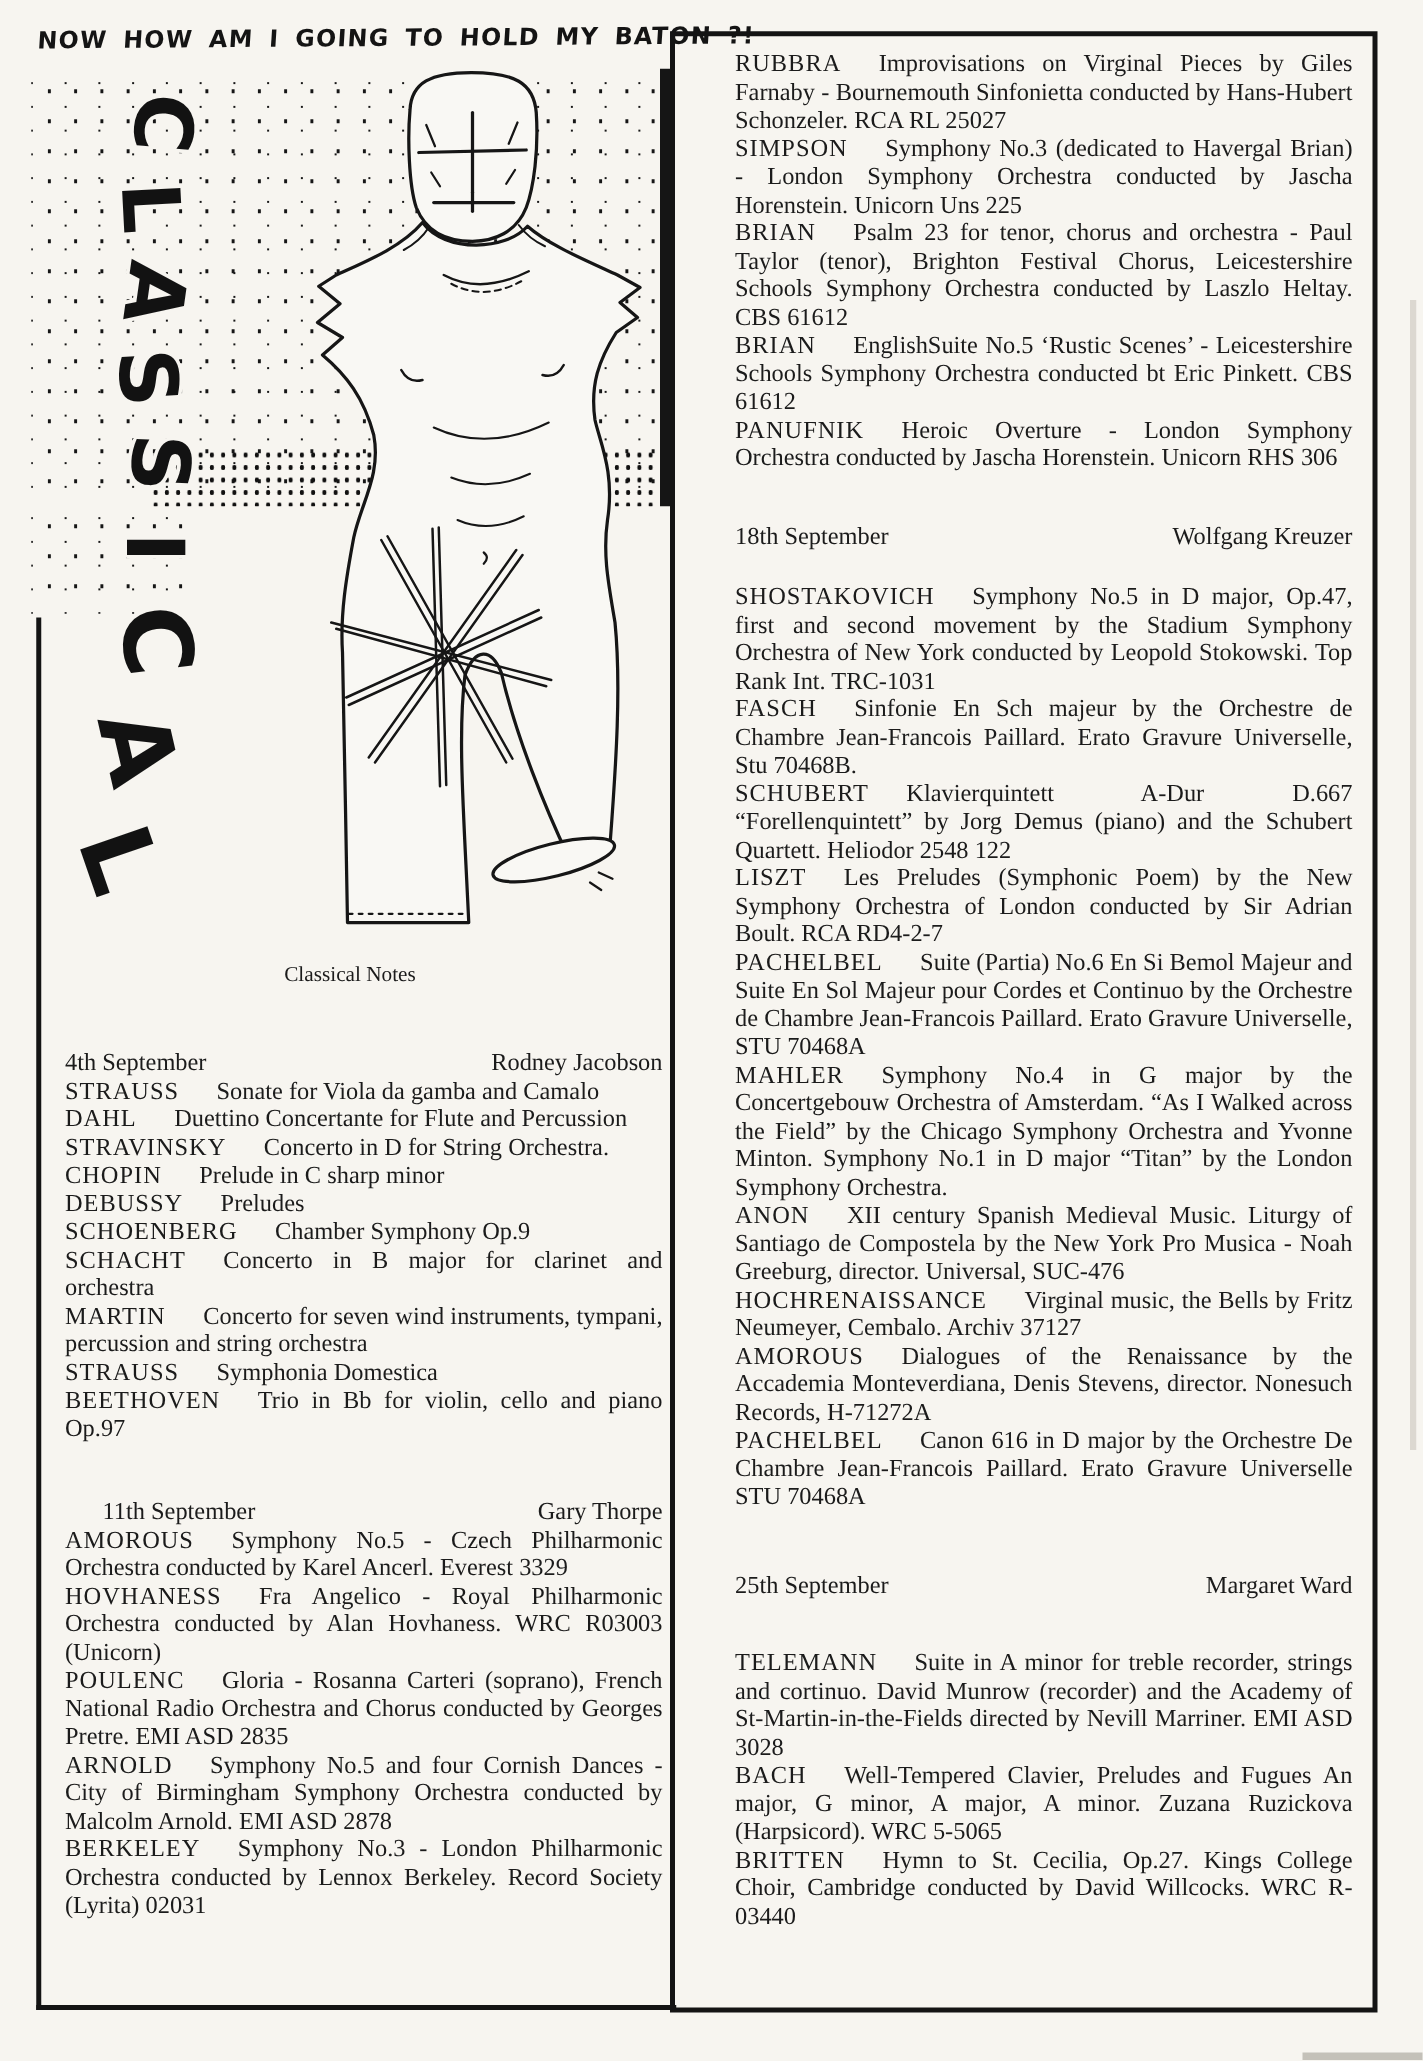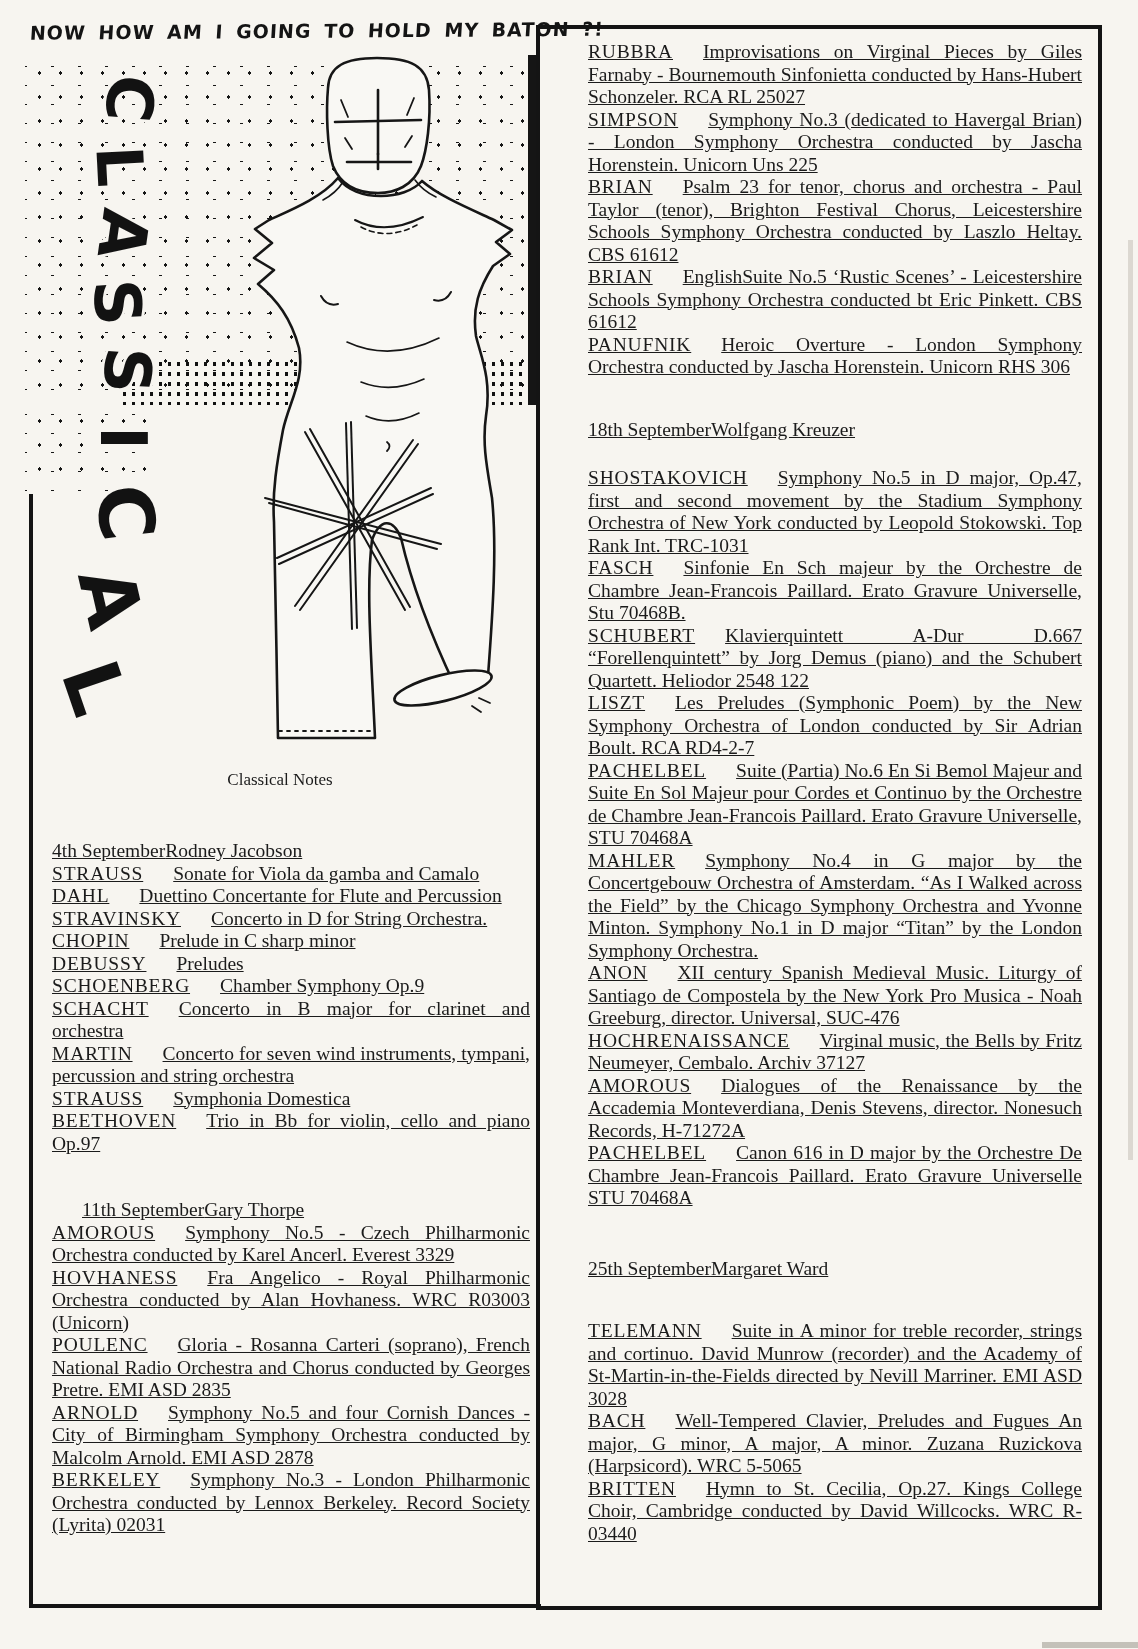--- a/index.html
+++ b/index.html
@@ -33,25 +33,25 @@
   .cl-letter:nth-child(5){transform:rotate(93deg) translateY(-4px);}
   .cl-letter:nth-child(6){transform:rotate(90deg);}
   .cl-letter:nth-child(7){font-size:76px;line-height:82px;transform:rotate(83deg) translateY(-2px);}
   .cl-letter:nth-child(8){font-size:76px;line-height:82px;transform:rotate(77deg) translateY(14px);}
   .cl-letter:nth-child(9){font-size:78px;line-height:84px;transform:rotate(71deg) translateY(30px);}
   
   .figure{position:absolute;left:225px;top:50px;z-index:2;}
   
   .illus-caption{position:absolute;left:150px;top:770px;width:260px;text-align:center;
     font-size:17px;z-index:4;}
-  .col{position:absolute;font-size:19.5px;line-height:22.5px;text-align:justify;z-index:4;text-decoration:underline;}
+  .col{position:absolute;font-size:19.5px;line-height:22.5px;text-align:justify;z-index:4;}
   .left-col{left:52px;top:840px;width:478px;}
   .right-box{left:536px;top:25px;width:566px;height:1585px;border:4px solid #141414;
     box-sizing:border-box;padding:12px 16px 0 48px;background:transparent;}
-  .sec-head{display:flex;justify-content:flex-start;}
+  .sec-head{display:flex;justify-content:space-between;}
   .entry{margin:0;}
   .entry .composer{letter-spacing:.8px;margin-right:30px;}
   .left-col .sec-head.gap-above{margin-top:44px;margin-bottom:0;margin-left:30px;}
   .right-box .sec-head{margin-top:40px;margin-bottom:26px;}
   .right-box .sec-head.gap-wide{margin-top:48px;margin-bottom:40px;}
   
   .rule{position:absolute;background:#141414;z-index:0;}
   .rule-left{left:29px;top:494px;width:4px;height:1114px;}
   .rule-bottom{left:29px;top:1604px;width:512px;height:4px;}
   .streak{position:absolute;left:1128px;top:240px;width:5px;height:920px;background:#dcd8d1;z-index:0;}

